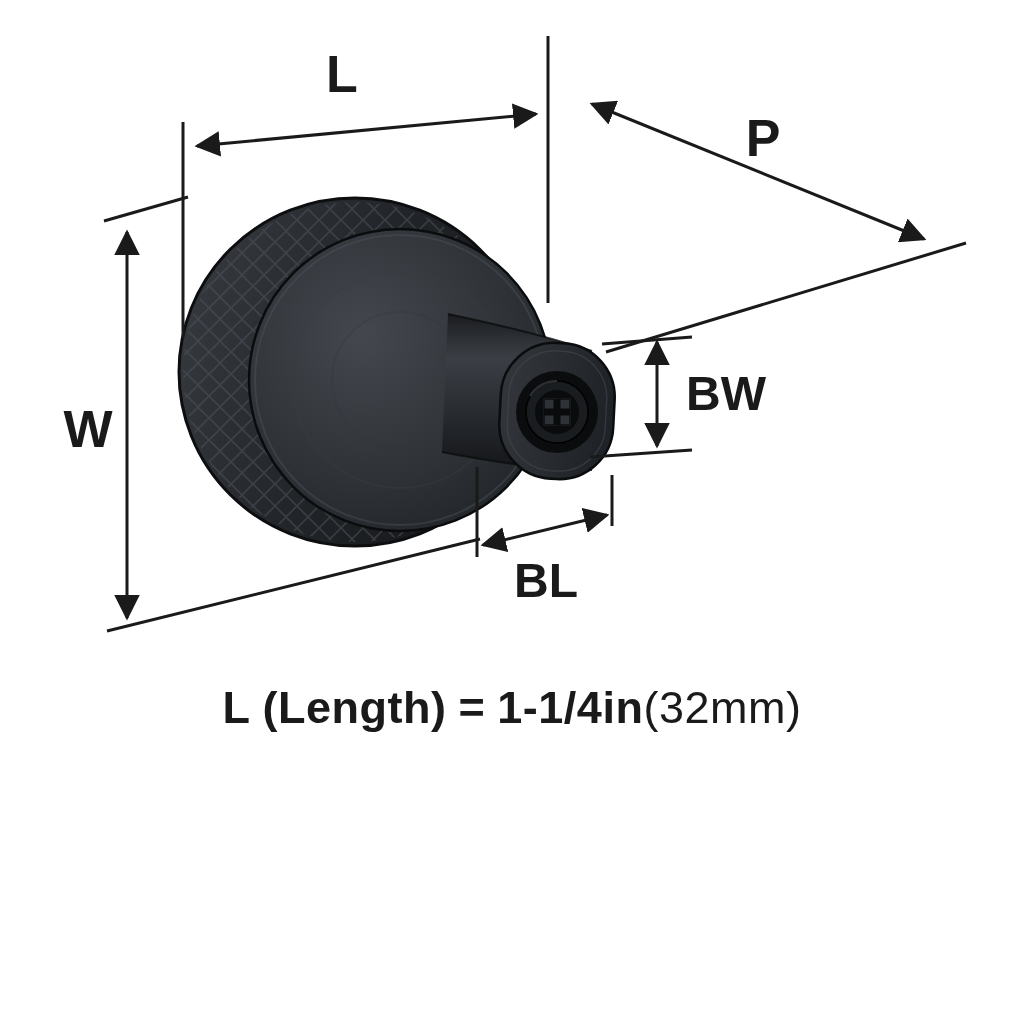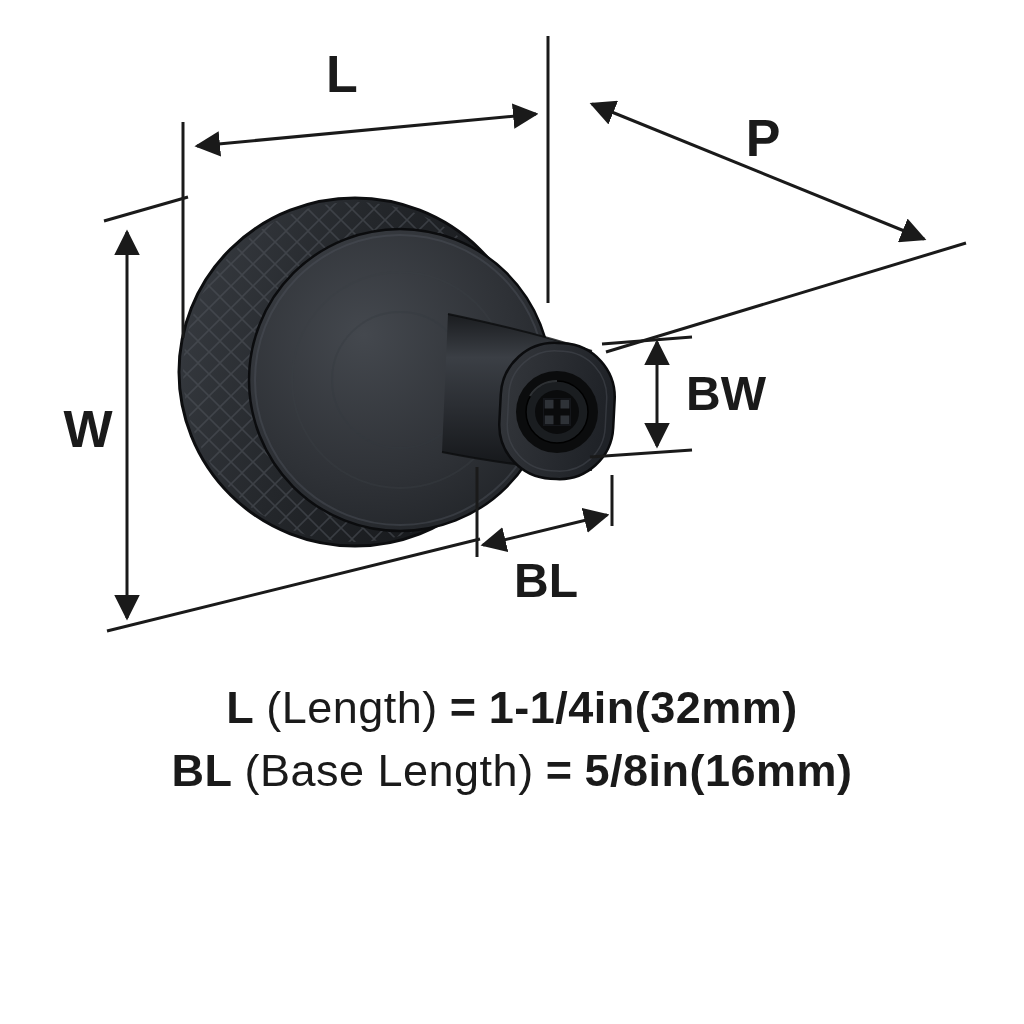--- a/index.html
+++ b/index.html
@@ -30,23 +30,23 @@
     text-align: center;
     color: #1a1a1a;
   }
   .legend-row {
     font-size: 45px;
     line-height: 63px;
     white-space: nowrap;
     letter-spacing: 0.5px;
   }
   .sym, .eq, .val { font-weight: 700; }
-  .nm  { font-weight: 400; margin: 12px 12px; }
+  .nm  { font-weight: 700; margin: 12px 12px; }
   .eq  { margin-right: 12px; }
-  .mm  { font-weight: 700; }
+  .mm  { font-weight: 400; }
 </style>
 </head>
 <body>
 
 <div class="figure">
 
   <svg width="1024" height="676" viewBox="0 0 1024 676">
     <defs>
       <marker id="ah" viewBox="0 0 10 10" refX="9" refY="5" markerWidth="8.5" markerHeight="8.5" orient="auto-start-reverse">
         <path d="M0,0 L10,5 L0,10 z" fill="#1a1a1a"></path>
@@ -152,19 +152,16 @@
   </svg>
 
   <div class="legend">
 
     <div class="legend-row">
       <span class="sym">L</span><span class="nm">(Length)</span><span class="eq">=</span><span class="val">1-1/4in</span><span class="mm">(32mm)</span>
     </div>
 
 
 
-    <div class="legend-row">
-      <span class="sym">BL</span><span class="nm">(Base Length)</span><span class="eq">=</span><span class="val">5/8in</span><span class="mm">(16mm)</span>
-    </div>
 
 
   </div>
 </div>
 
 </body></html>

